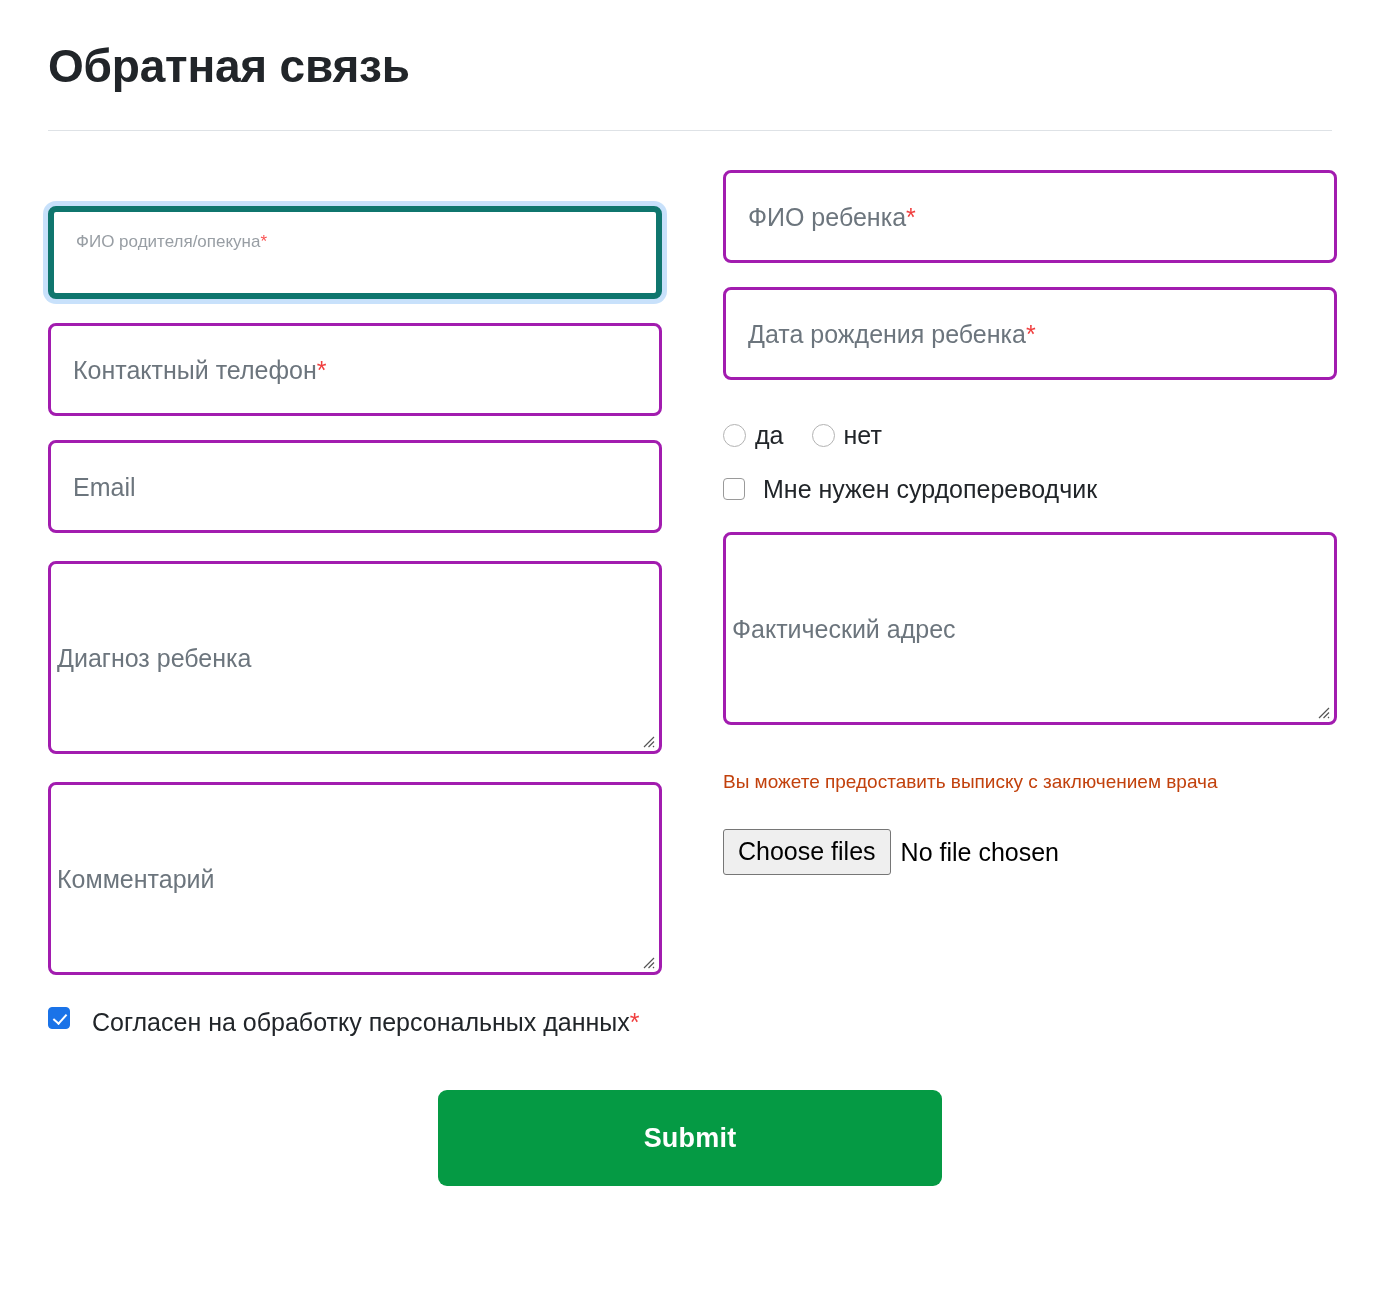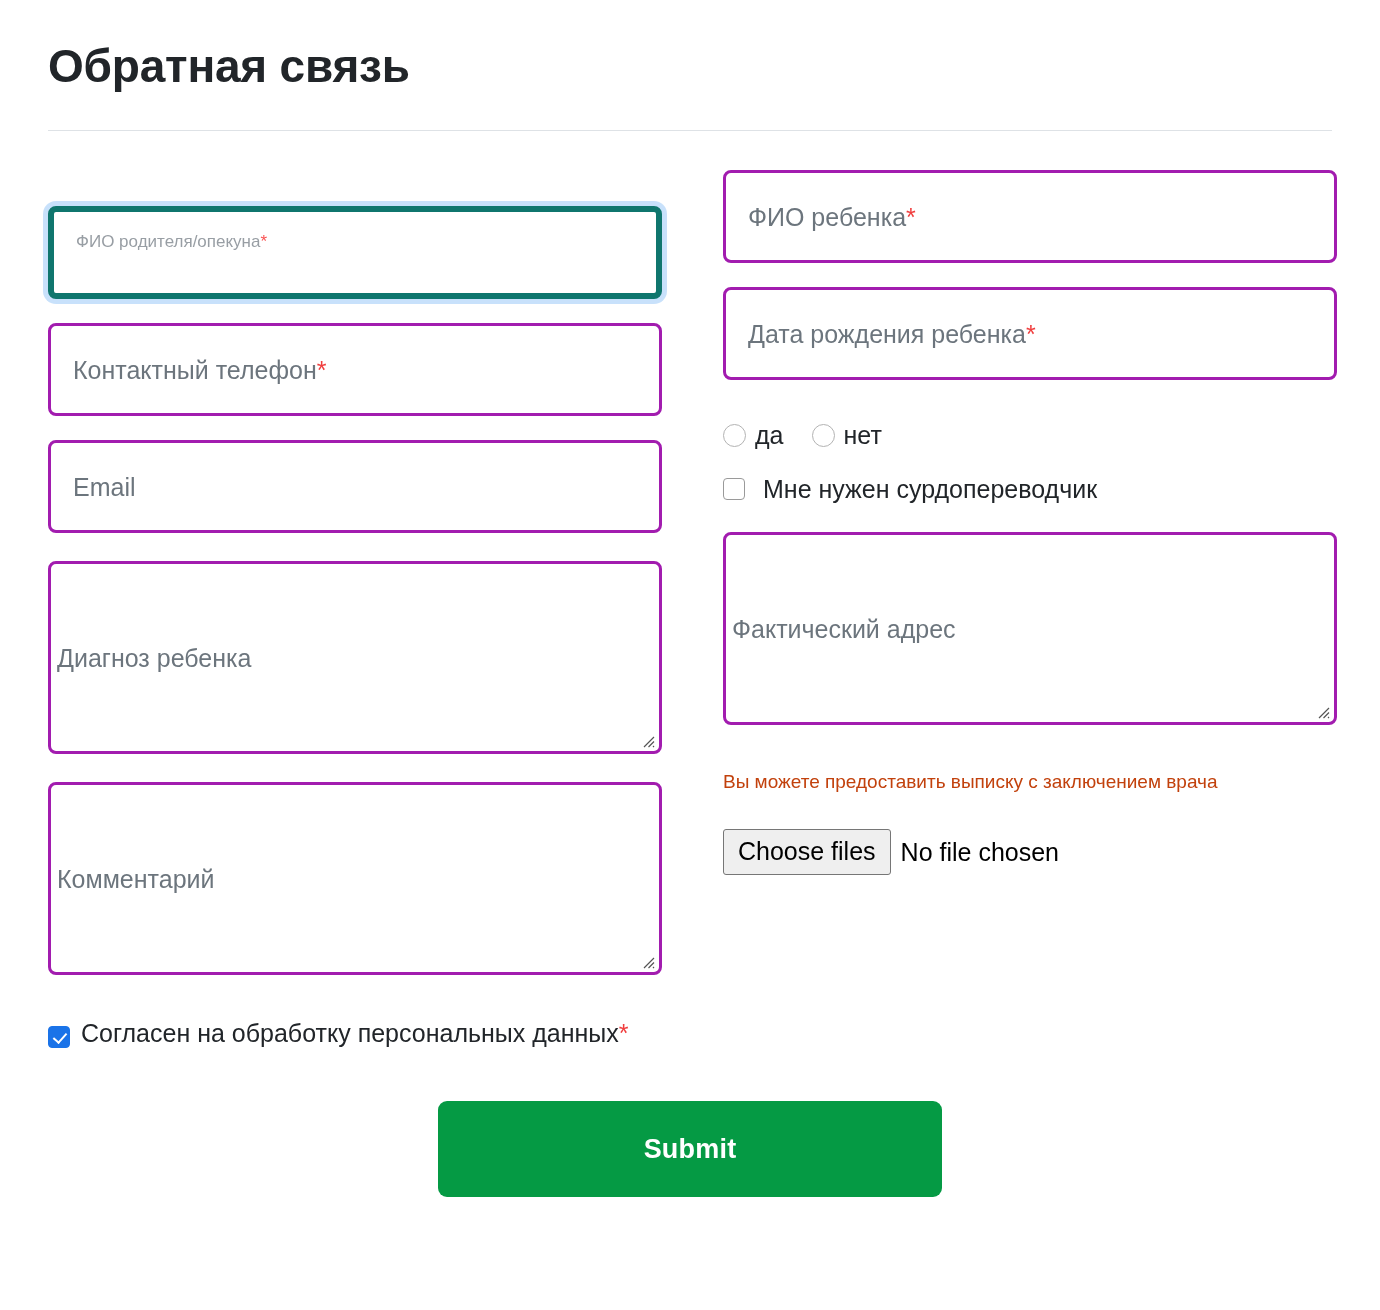--- a/index.html
+++ b/index.html
@@ -223,23 +223,23 @@
   }
   .file-status {
     font-size: 25px;
     line-height: 30px;
     color: #000;
   }
 
   
   .consent-row {
     display: flex;
-    align-items: flex-end;
-    gap: 11px;
-    margin-top: 43px;
+    align-items: flex-start;
+    gap: 22px;
+    margin-top: 32px;
   }
 
   .submit-wrap {
     display: flex;
     justify-content: center;
     margin-top: 53px;
   }
   .submit-btn {
     width: 504px;
     height: 96px;

